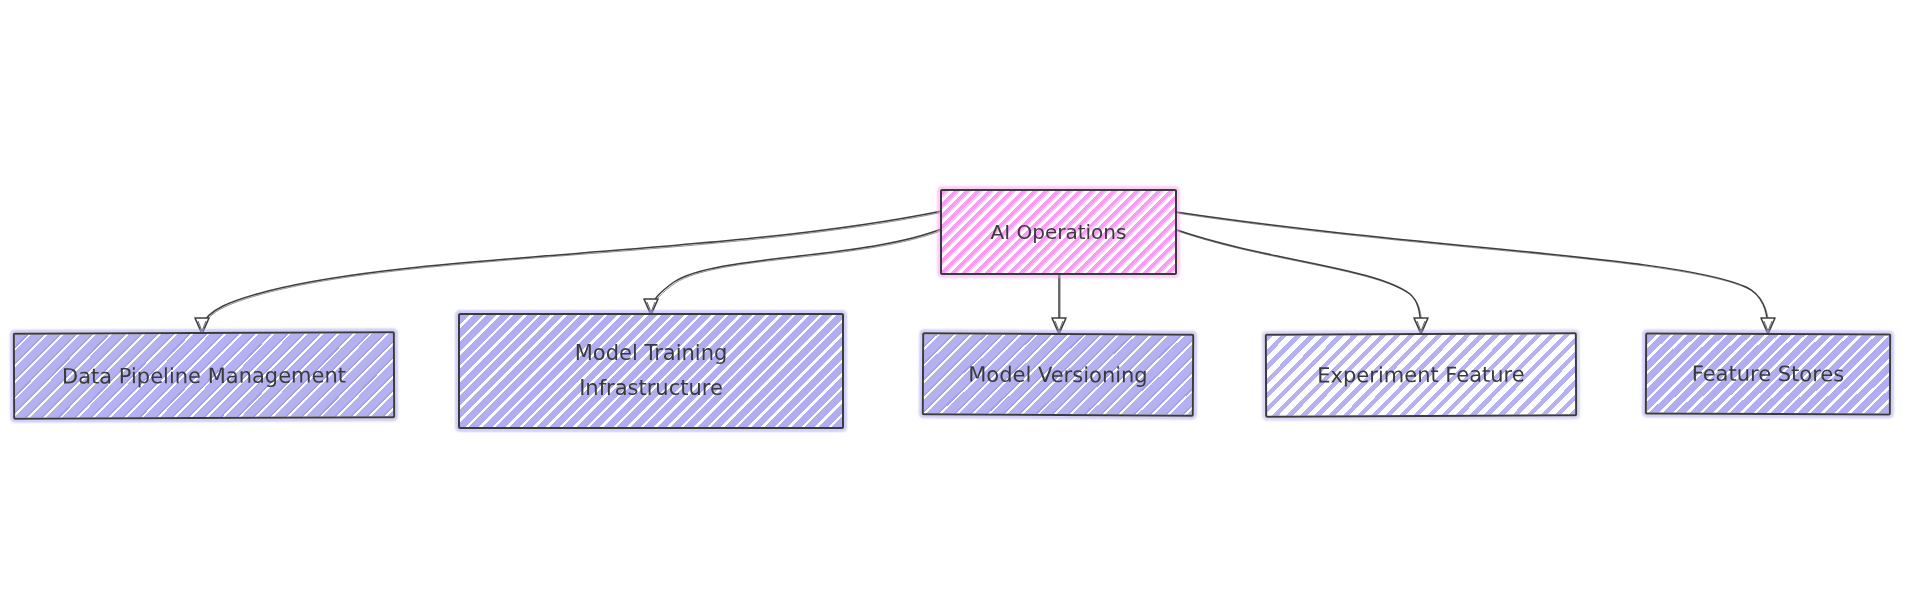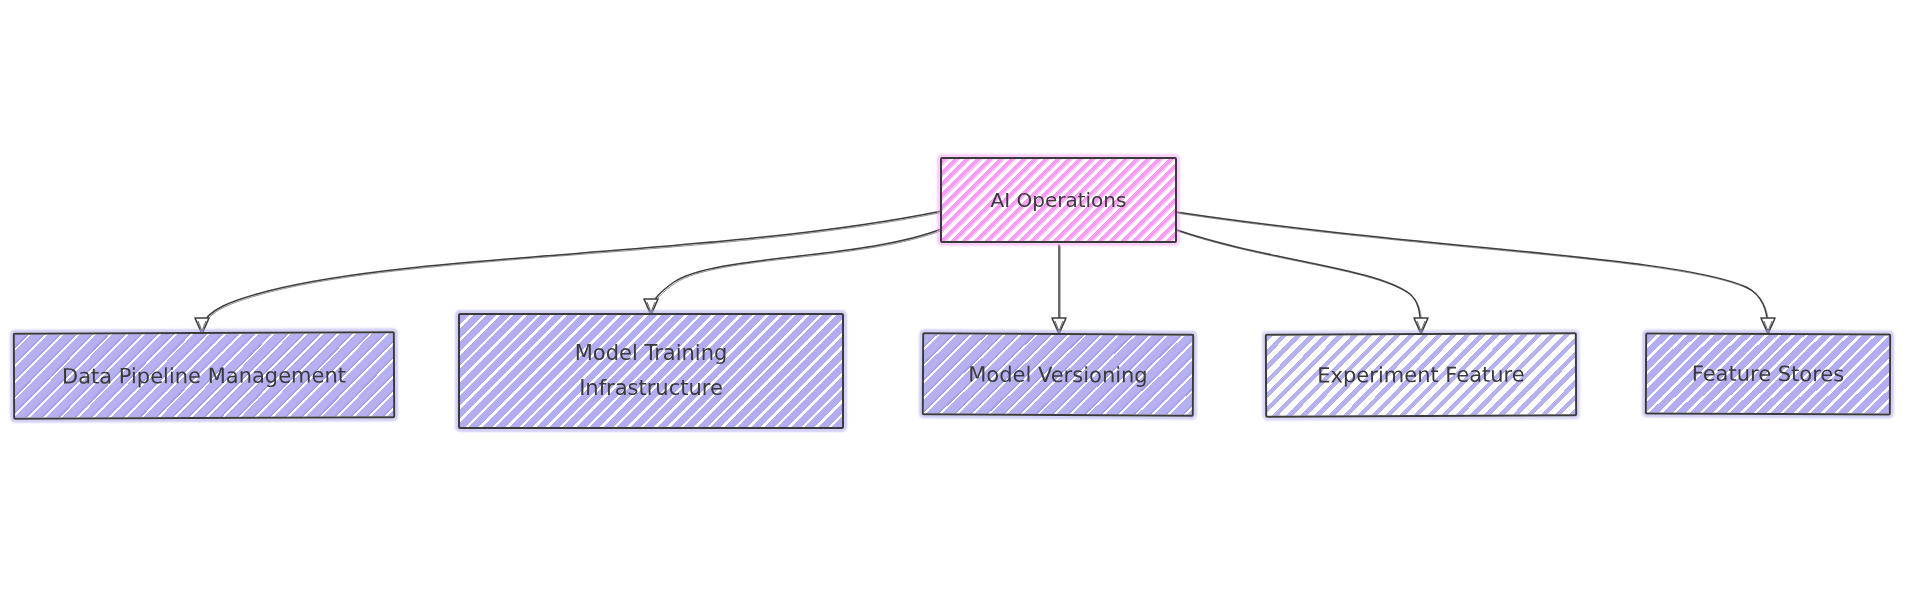--- a/index.html
+++ b/index.html
@@ -28,20 +28,21 @@
     box-sizing: border-box;
   }
   .node .label { display: block; }
   
   .fill-pink {
     background: repeating-linear-gradient(135deg,
       #f99df4 0px, #f99df4 3.5px,
       #fcc6f8 3.5px, #fcc6f8 5px,
       #ffffff 5px, #ffffff 8px);
     box-shadow: 0 0 2px 3px rgba(249,157,244,0.5);
+    margin-top: 32px;
   }
   
   .fill-purple-dense {
     background: repeating-linear-gradient(135deg,
       #b5b1f1 0px, #b5b1f1 8px,
       #a29ff0 8px, #a29ff0 9.5px,
       #ffffff 9.5px, #ffffff 11.5px);
     box-shadow: 0 0 2px 3px rgba(172,168,240,0.55);
   }
   

